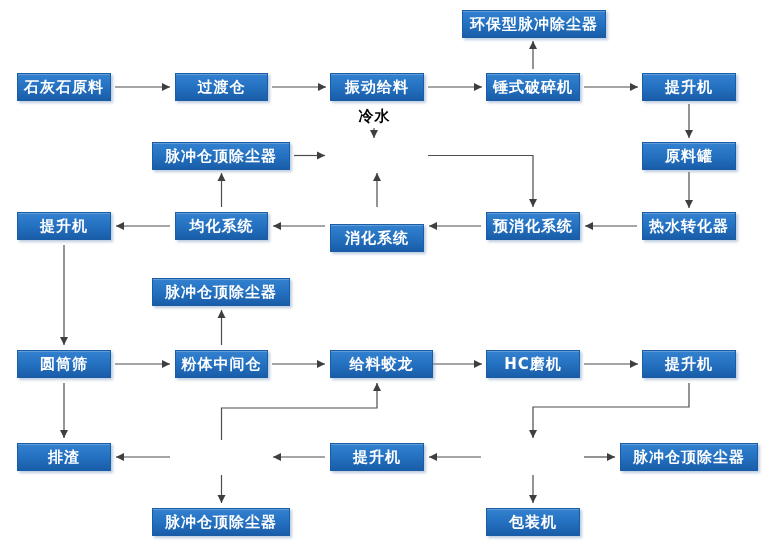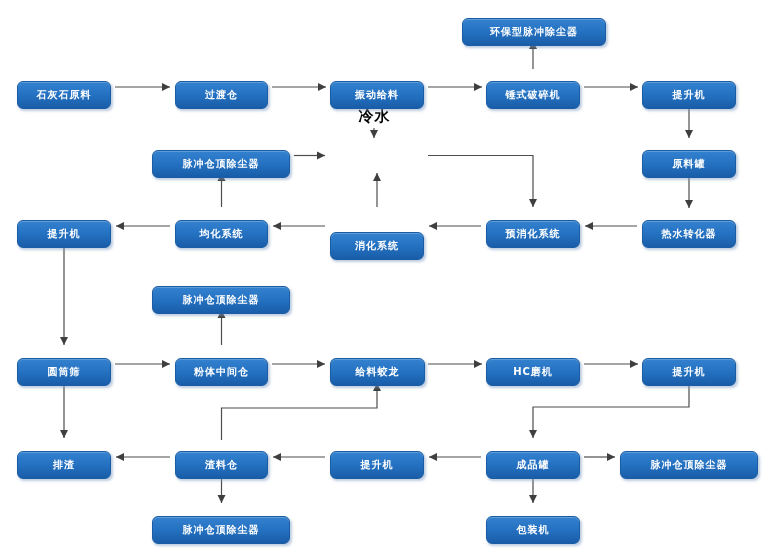--- a/index.html
+++ b/index.html
@@ -4,26 +4,25 @@
 <style>
   html,body{margin:0;padding:0;background:#ffffff;}
   .stage{
     position:relative;width:777px;height:560px;background:#ffffff;
     font-family:"DejaVu Sans","Liberation Sans",sans-serif;overflow:hidden;
   }
   .edges{position:absolute;left:0;top:0;width:777px;height:560px;}
   .node{
     position:absolute;height:28px;box-sizing:border-box;
     display:flex;align-items:center;justify-content:center;
-    color:#ffffff;font-weight:bold;font-size:10px;letter-spacing:1px;
+    color:#ffffff;font-weight:bold;font-size:15px;letter-spacing:1px;
     background:linear-gradient(180deg,#3381cf 0%,#2471c1 50%,#195da8 100%);
-    border:1px solid #1b5da5;border-radius:6px;
+    border:1px solid #1b5da5;border-radius:0;
     box-shadow:1.5px 2px 2.5px rgba(125,155,195,.5), inset 0 1px 0 rgba(255,255,255,.22);
     white-space:nowrap;
-    margin-top:8px;
   }
   .flow-label{
     position:absolute;color:#000000;font-weight:bold;font-size:15px;
     text-align:center;letter-spacing:1px;white-space:nowrap;
   }
 </style>
 </head>
 <body>
 
 <div class="stage">
@@ -85,26 +84,24 @@
   <div class="node" style="left:17px;top:212px;width:94px;">提升机</div>
   <div class="node" style="left:175px;top:212px;width:93px;">均化系统</div>
   <div class="node" style="left:330px;top:224px;width:94px;">消化系统</div>
   <div class="node" style="left:486px;top:212px;width:94px;">预消化系统</div>
   <div class="node" style="left:642px;top:212px;width:94px;">热水转化器</div>
 
   <div class="node" style="left:152px;top:278px;width:138px;">脉冲仓顶除尘器</div>
 
   <div class="node" style="left:17px;top:350px;width:94px;">圆筒筛</div>
   <div class="node" style="left:175px;top:350px;width:93px;">粉体中间仓</div>
-  <div class="node" style="left:330px;top:350px;width:95px;font-family:Liberation Mono, monospace;">给料蛟龙</div>
+  <div class="node" style="left:330px;top:350px;width:103px;font-family:Liberation Mono, monospace;">给料蛟龙</div>
   <div class="node" style="left:486px;top:350px;width:94px;">HC磨机</div>
   <div class="node" style="left:642px;top:350px;width:94px;">提升机</div>
 
   <div class="node" style="left:17px;top:443px;width:94px;">排渣</div>
-  <div class="node" style="left:175px;top:443px;width:93px;">渣料仓</div>
   <div class="node" style="left:330px;top:443px;width:94px;">提升机</div>
-  <div class="node" style="left:486px;top:443px;width:94px;">成品罐</div>
   <div class="node" style="left:620px;top:443px;width:138px;">脉冲仓顶除尘器</div>
 
   <div class="node" style="left:152px;top:508px;width:138px;">脉冲仓顶除尘器</div>
   <div class="node" style="left:486px;top:508px;width:94px;">包装机</div>
 
 </div>
 
 </body></html>

